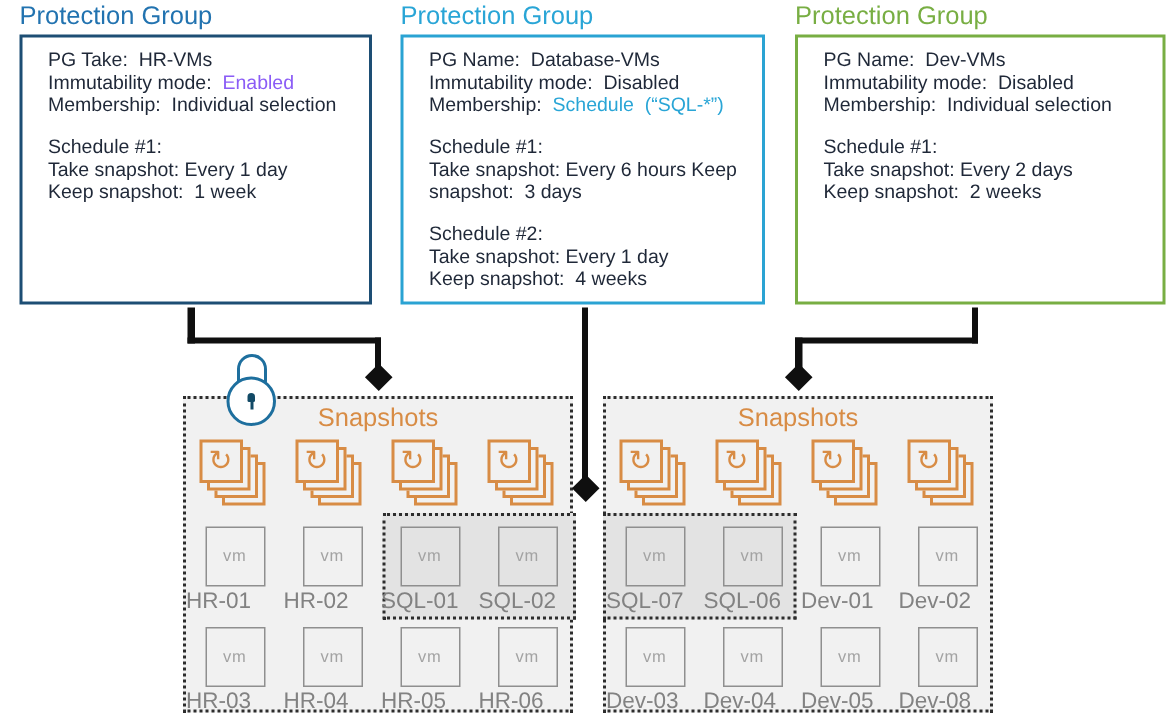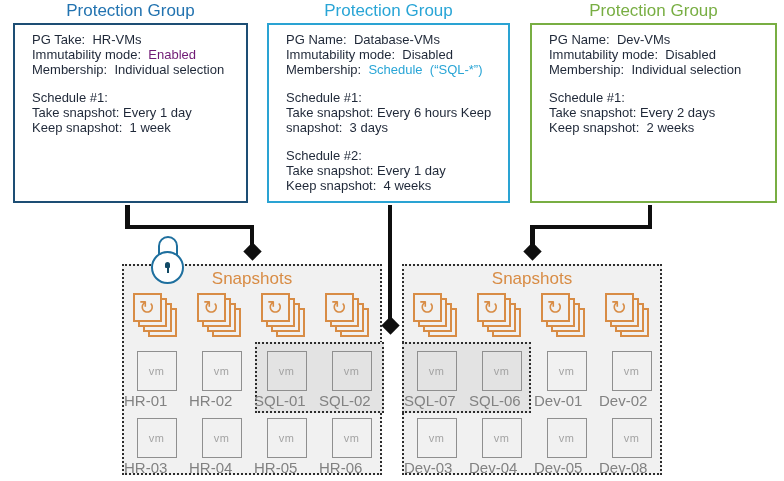--- a/index.html
+++ b/index.html
@@ -4,30 +4,30 @@
 <style>
   * { margin:0; padding:0; box-sizing:border-box; }
   body { background:#fff; font-family:"Liberation Sans", sans-serif; }
   .canvas { position:relative; width:784px; height:481px; background:#fff; overflow:hidden; }
 
   
   .pg { position:absolute; top:0; }
   .pg1 { left:13px;  width:235px; }
   .pg2 { left:267px; width:243px; }
   .pg3 { left:530px; width:247px; }
-  .pg-title { height:23px; text-align:center; font-size:17px; line-height:22px; white-space:pre; }
+  .pg-title { height:23px; font-size:17px; line-height:22px; white-space:pre; }
   .pg1 .pg-title { color:#2273b0; }
   .pg2 .pg-title { color:#29a5d6; }
   .pg3 .pg-title { color:#78ae43; }
   .pg-box { height:180px; border:2px solid; background:#fff; padding:7px 6px 0 17px; }
   .pg1 .pg-box { border-color:#1d4e74; }
   .pg2 .pg-box { border-color:#2aa3d3; }
   .pg3 .pg-box { border-color:#78ae43; }
   .line { font-size:13px; line-height:15px; color:#1f2838; white-space:pre; }
-  .pg1 .imm-value { color:#701a75; }
+  .pg1 .imm-value { color:#8b5cf6; }
   .pg2 .mem-value { color:#29a5d6; }
   .sched { margin-top:13px; }
 
   
   .seg { position:absolute; background:#0f0f0f; }
   .diamond { position:absolute; width:13px; height:13px; background:#0f0f0f; transform:rotate(45deg); }
 
   
   .panel { position:absolute; top:264px; width:260px; height:211px; background:#f1f1f1; border:2px dotted #2d2d2d; }
   .panel-left  { left:122px; }

